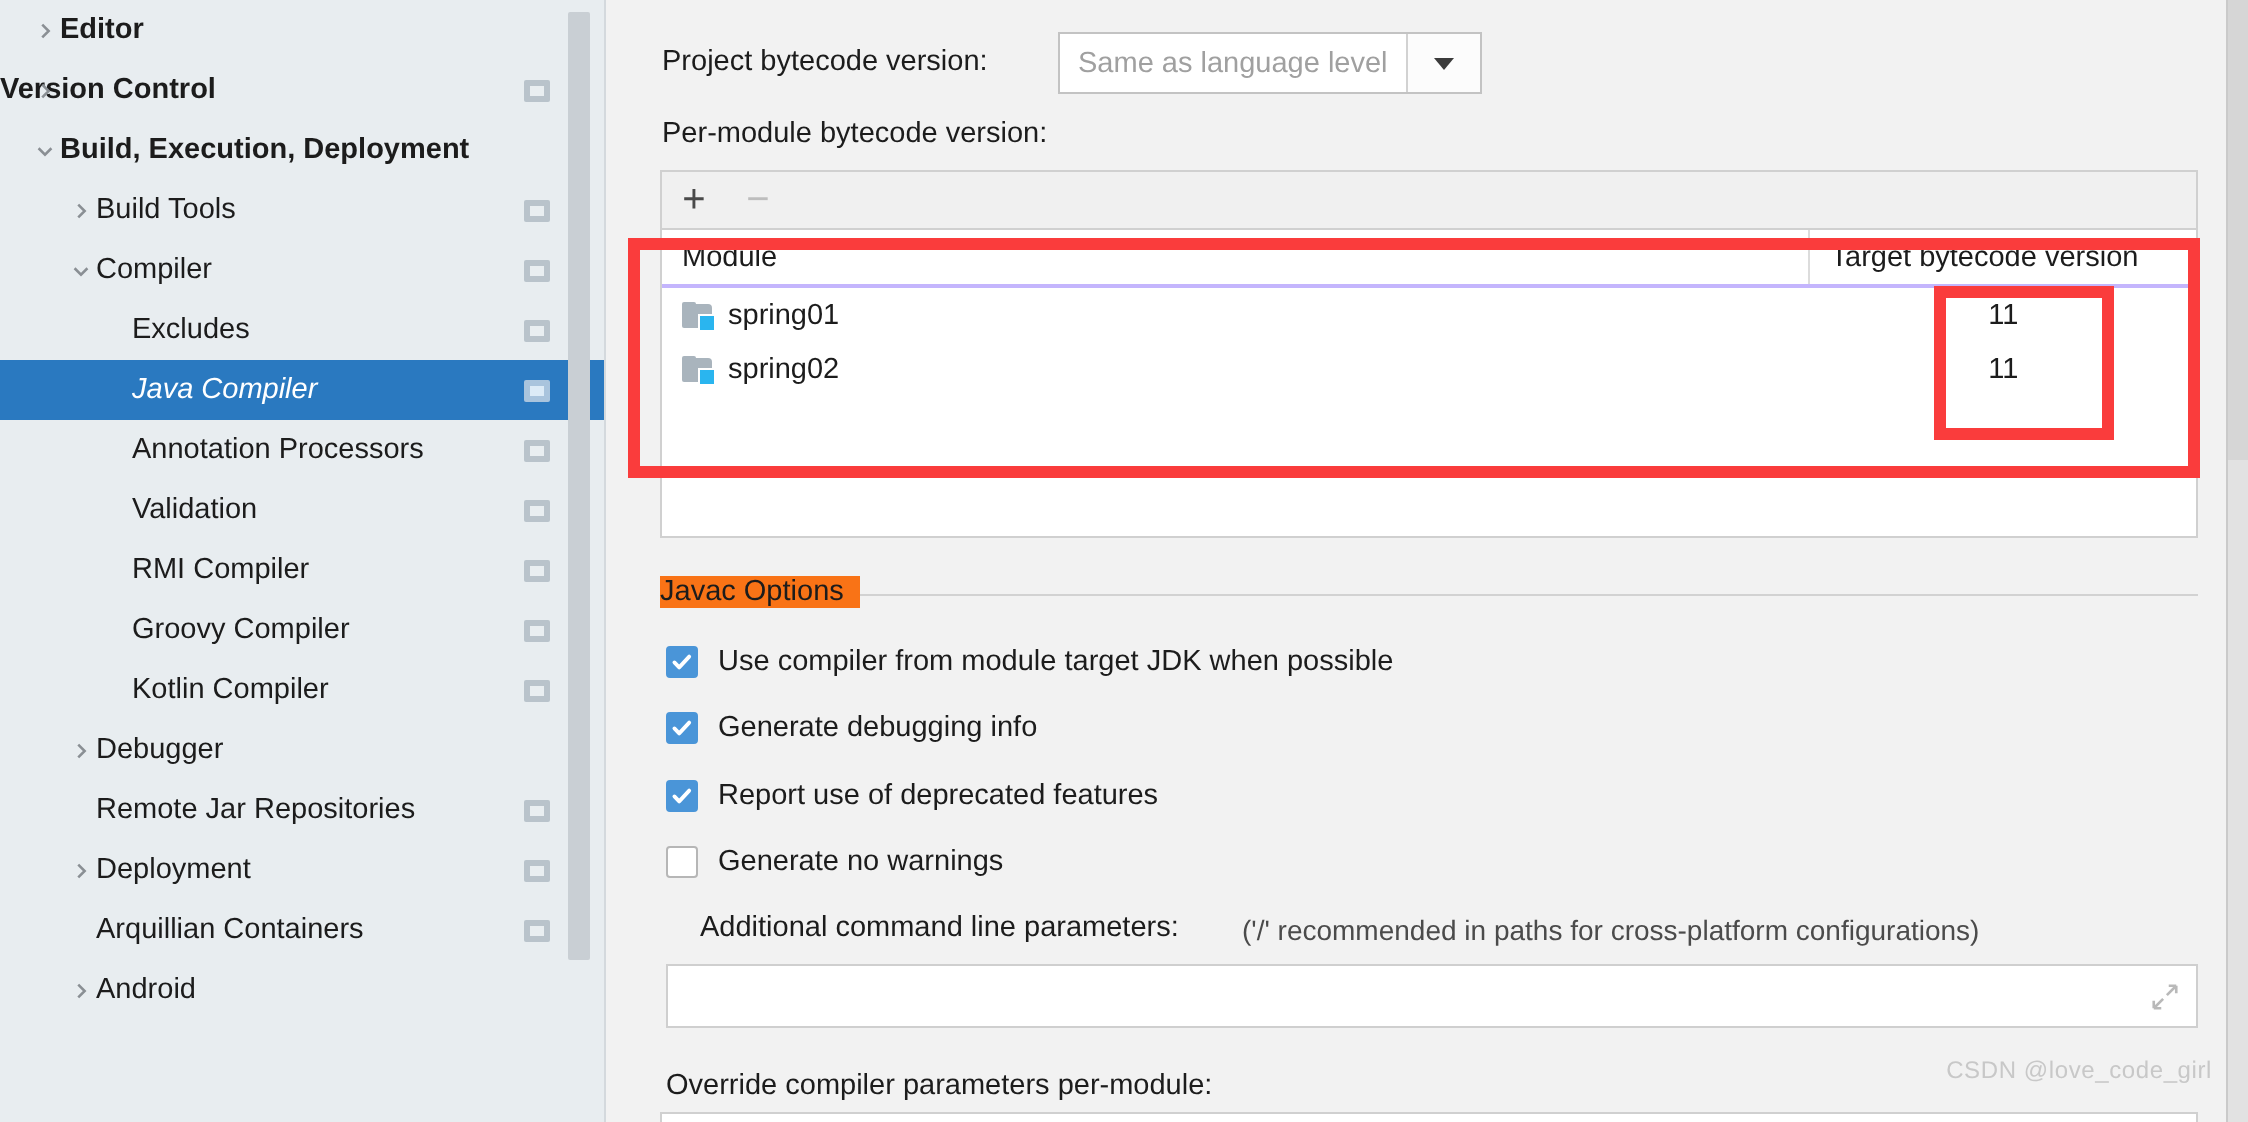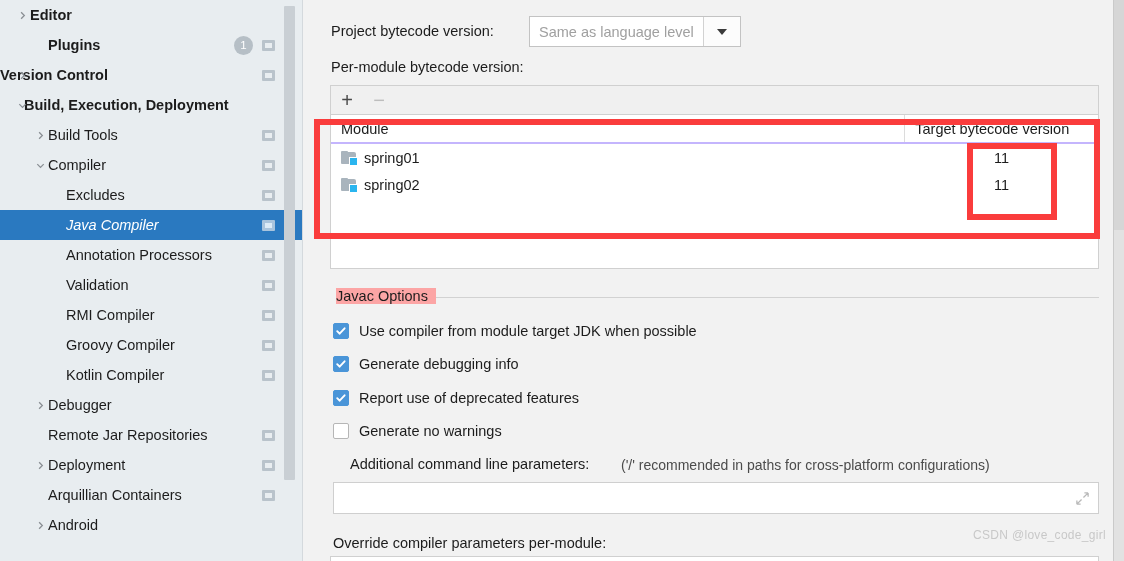--- a/index.html
+++ b/index.html
@@ -352,44 +352,37 @@
     <div id="sidebar-rows">
         <div class="tree-row bold">
           <span class="arrow" style="left: 14px;">
             <svg width="11" height="11" viewBox="0 0 12 12" fill="none" stroke="#8a8f94" stroke-width="1.4">
               <path d="M4.5 2.5 L8 6 L4.5 9.5"></path>
             </svg>
           </span>
           <span class="lbl" style="margin-left: 30px;">Editor</span>
         </div>
         <div class="tree-row bold">
-          <span class="lbl" style="margin-left: 48px;">Plugins</span>
-          <span class="badge">1</span>
+          <span class="arrow" style="left: 14px;">
+            <svg width="11" height="11" viewBox="0 0 12 12" fill="none" stroke="#8a8f94" stroke-width="1.4">
+              <path d="M4.5 2.5 L8 6 L4.5 9.5"></path>
+            </svg>
+          </span>
+          <span class="lbl" style="">Version Control</span>
           <span class="cfg-icon">
             <i></i>
           </span>
         </div>
         <div class="tree-row bold">
           <span class="arrow" style="left: 14px;">
             <svg width="11" height="11" viewBox="0 0 12 12" fill="none" stroke="#8a8f94" stroke-width="1.4">
-              <path d="M4.5 2.5 L8 6 L4.5 9.5"></path>
-            </svg>
-          </span>
-          <span class="lbl" style="">Version Control</span>
-          <span class="cfg-icon">
-            <i></i>
-          </span>
-        </div>
-        <div class="tree-row bold">
-          <span class="arrow" style="left: 14px;">
-            <svg width="11" height="11" viewBox="0 0 12 12" fill="none" stroke="#8a8f94" stroke-width="1.4">
               <path d="M2.5 4.5 L6 8 L9.5 4.5"></path>
             </svg>
           </span>
-          <span class="lbl" style="margin-left: 24px;">Build, Execution, Deployment</span>
+          <span class="lbl" style="margin-left: 30px;">Build, Execution, Deployment</span>
         </div>
         <div class="tree-row">
           <span class="arrow" style="left: 32px;">
             <svg width="11" height="11" viewBox="0 0 12 12" fill="none" stroke="#8a8f94" stroke-width="1.4">
               <path d="M4.5 2.5 L8 6 L4.5 9.5"></path>
             </svg>
           </span>
           <span class="lbl" style="margin-left: 48px;">Build Tools</span>
           <span class="cfg-icon">
             <i></i>
@@ -536,21 +529,21 @@
                 <span class="folder"></span>
                 <span class="chip"></span>
               </span>
               <span>spring02</span>
             </div>
             <div class="c2">11</div>
           </div>
         </div>
     </div>
 
-    <div class="lbl-text" style="left:33px; top:288px; background:#fca5a5; padding-right:8px; z-index:3;">Javac Options</div>
+    <div class="lbl-text" style="left:27px; top:288px; background:#f97316; padding-right:8px; z-index:3;">Javac Options</div>
     <div id="javac-sep"></div>
 
     <div id="checkbox-list">
         <div class="cb-row" style="top: 323px;">
           <span class="cb on">
             <svg width="12" height="12" viewBox="0 0 12 12" fill="none" stroke="#ffffff" stroke-width="1.9" stroke-linecap="round" stroke-linejoin="round">
               <path d="M2.2 6.2 L4.6 8.7 L9.6 3.3"></path>
             </svg>
           </span>
           <span>Use compiler from module target JDK when possible</span>

